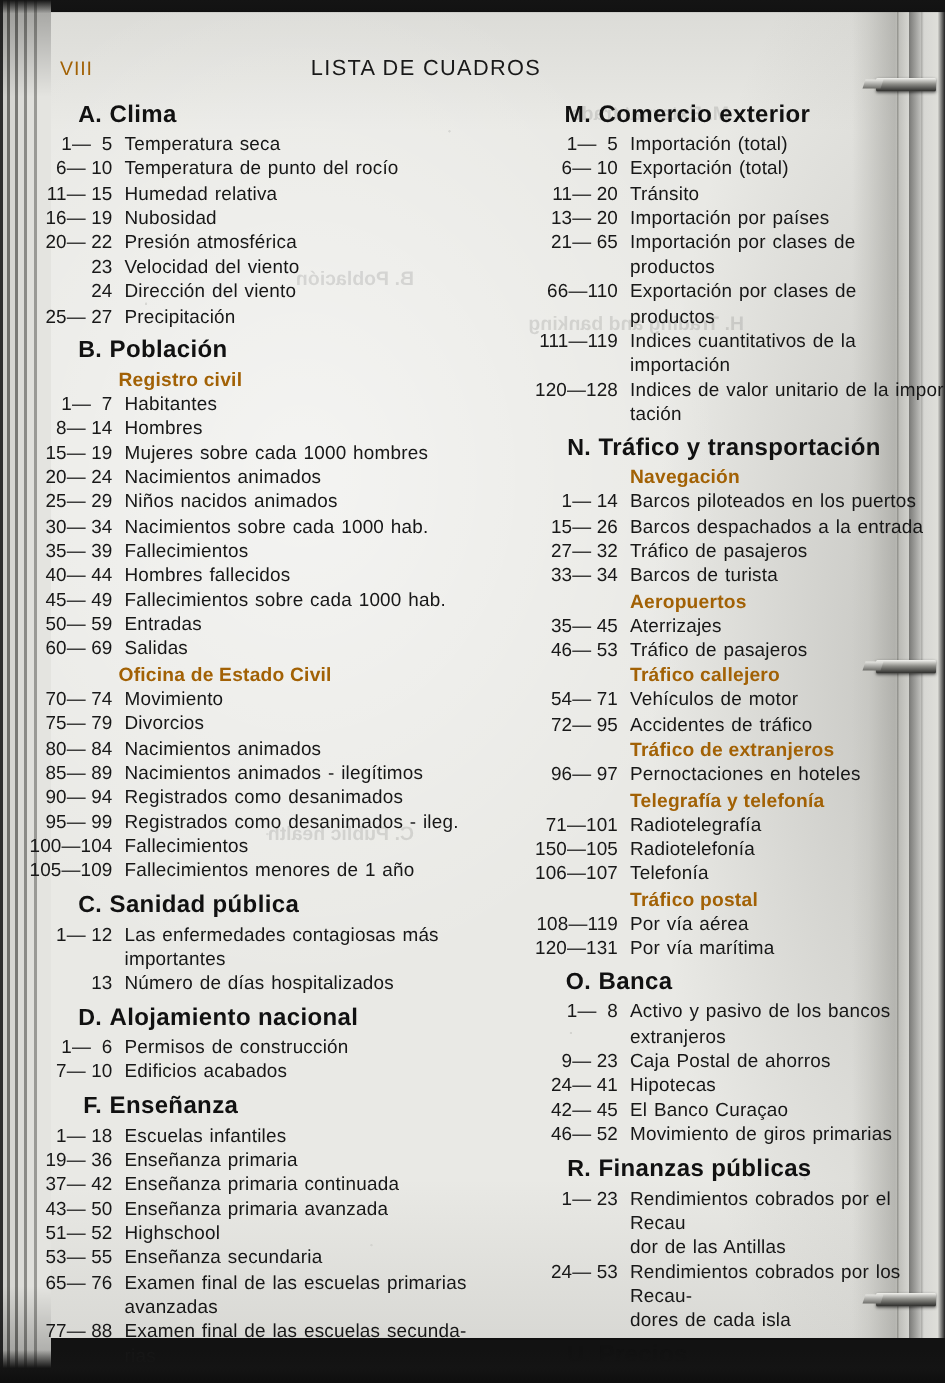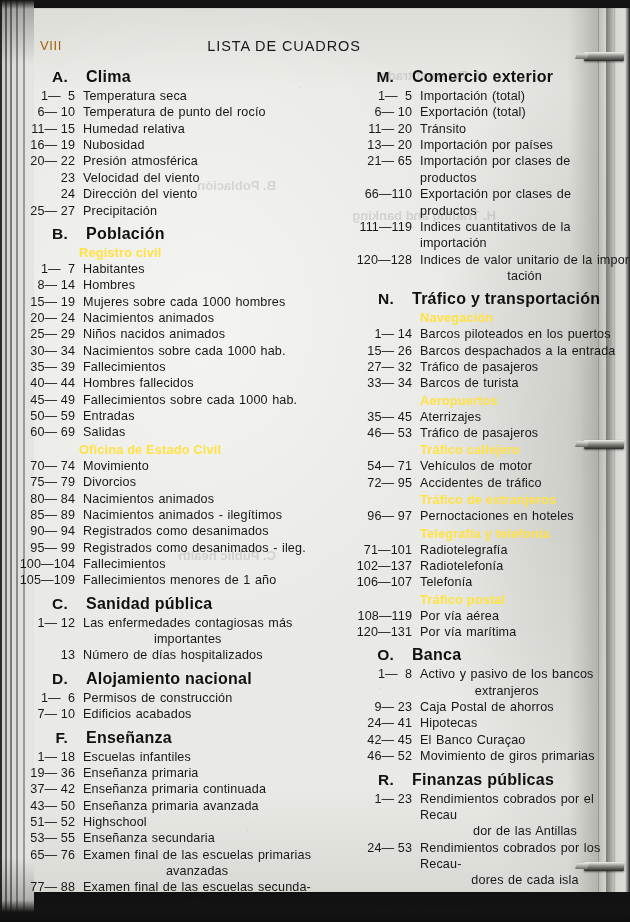--- a/index.html
+++ b/index.html
@@ -131,49 +131,49 @@
   .sec{
     display:flex;align-items:baseline;
     margin:6px 0 2px 0;
   }
   .sec .letter{
     width:54px;text-align:right;
     font-size:15.5px;font-weight:700;color:#131313;
     letter-spacing:.2px;
   }
   .sec .title{
-    margin-left:18px;
+    margin-left:5px;
     font-size:16px;font-weight:700;color:#131313;
     letter-spacing:.25px;
   }
 
   
   .subhead{
     margin:1px 0 1px 0;
     padding-left:65px;
-    font-size:12.8px;font-weight:700;color:#fde047;
+    font-size:12.8px;font-weight:700;color:#a16207;
     letter-spacing:.15px;
   }
 
   
   .row{display:flex;align-items:flex-start;line-height:1.30;}
   .row .num{
     width:61px;flex:0 0 61px;
     font-size:12.6px;color:#1a1a1a;
     text-align:right;white-space:pre;
     letter-spacing:.1px;
     font-variant-numeric:lining-nums;
   }
   .row .lbl{
     padding-left:8px;
     font-size:12.6px;color:#191919;
     letter-spacing:.15px;
     word-spacing:.8px;
   }
-  .row .lbl .cont{display:block;text-align:center;}
+  .row .lbl .cont{display:block;}
 
   
   .col-right .row .num{width:70px;flex:0 0 70px;}
   .col-right .sec .letter{width:52px;}
   .col-right .subhead{padding-left:78px;}
 
   
   .bleed{
     position:absolute;inset:0;z-index:6;pointer-events:none;
     opacity:.13;
@@ -469,21 +469,21 @@
           <div class="row">
             <span class="num">96— 97</span>
             <span class="lbl"><span>Pernoctaciones en hoteles</span></span>
           </div>
           <div class="subhead">Telegrafía y telefonía</div>
           <div class="row">
             <span class="num">71—101</span>
             <span class="lbl"><span>Radiotelegrafía</span></span>
           </div>
           <div class="row">
-            <span class="num">102—137</span>
+            <span class="num">150—105</span>
             <span class="lbl"><span>Radiotelefonía</span></span>
           </div>
           <div class="row">
             <span class="num">106—107</span>
             <span class="lbl"><span>Telefonía</span></span>
           </div>
           <div class="subhead">Tráfico postal</div>
           <div class="row">
             <span class="num">108—119</span>
             <span class="lbl"><span>Por vía aérea</span></span>

